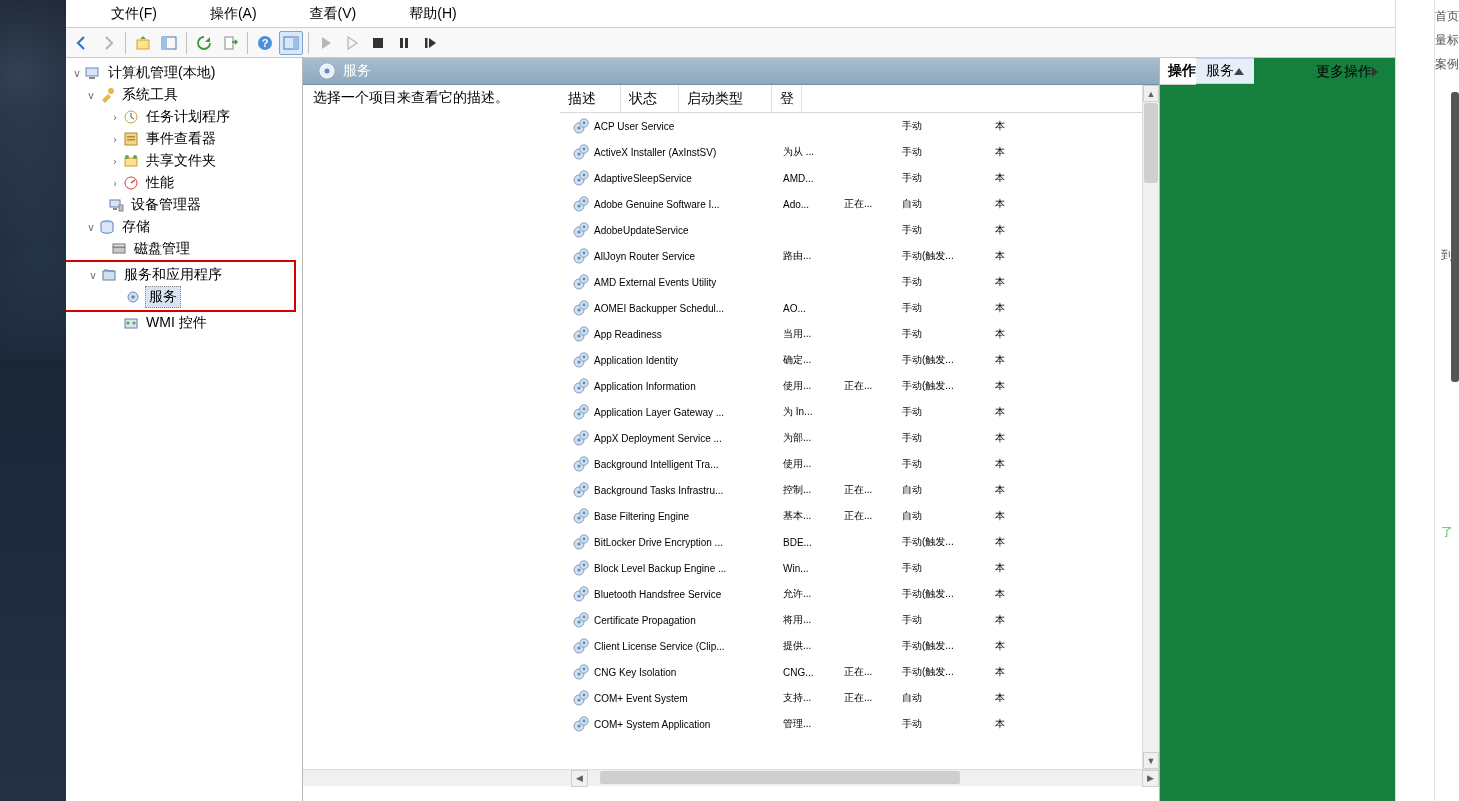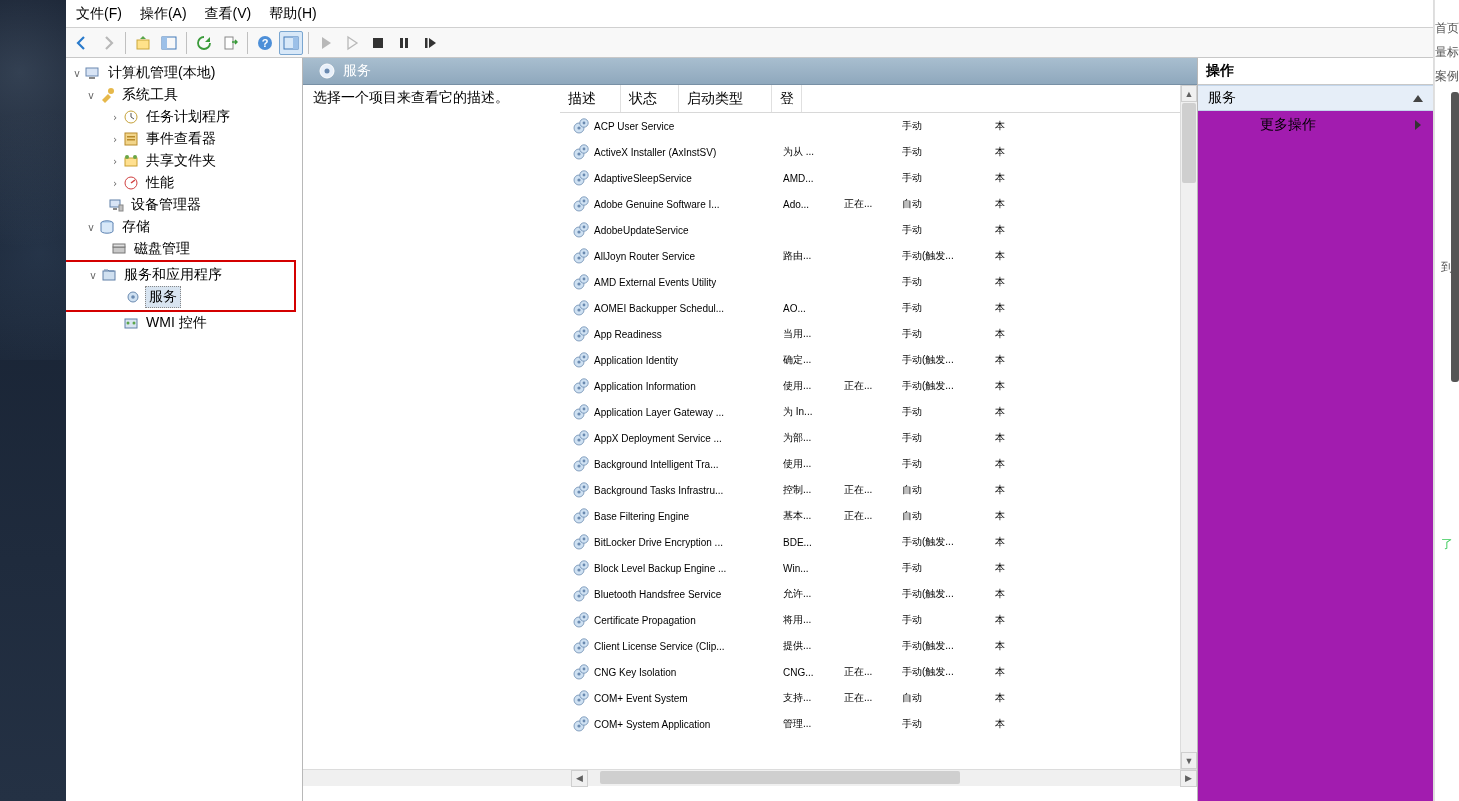--- a/index.html
+++ b/index.html
@@ -2,25 +2,25 @@
 <html><head>
 <meta charset="utf-8">
 <style>
 * { box-sizing: border-box; margin: 0; padding: 0; font-family: "Microsoft YaHei", "Segoe UI", sans-serif; }
 html, body { width: 1459px; height: 801px; overflow: hidden; background: #fff; }
 
 .outer { display:flex; width:100%; height:100%; }
 .left-bg { width:66px; height:100%; background:linear-gradient(180deg,#0b1323,#1a2536 40%,#243144); }
 .left-bg-inner{width:100%;height:360px;background:radial-gradient(circle at 30% 20%,rgba(200,230,255,.2),transparent 60%),radial-gradient(circle at 60% 70%,rgba(120,160,200,.15),transparent 55%);}
 .app { flex:1; display:flex; flex-direction:column; border-right:1px solid #ddd; height:100%; position:relative;}
-.right-strip { width:25px; background:#fff; border-left:1px solid #e0e0e0; font-size:12px; color:#555; padding-top:13px; position:relative;}
+.right-strip { width:25px; background:#fff; border-left:1px solid #e0e0e0; font-size:12px; color:#555; padding-top:1px; position:relative;margin-left:38px;}
 .right-strip div{writing-mode:horizontal-tb; text-align:center; margin:7px 0;}
 
 .menubar { height:28px; display:flex; align-items:center; border-bottom:1px solid #d0d0d0; padding:0 10px; background:#fff; font-size:14px;}
-.menubar .menu{ margin-right:18px; cursor:default;}
+.menubar .menu{ margin-right:18px; cursor:default;margin-left:35px;}
 
 .toolbar { height:30px; border-bottom:1px solid #c8c8c8; background:#f8f8f8; display:flex; align-items:center; padding:0 4px; gap:2px;}
 .toolbar .sep{width:1px;height:22px;background:#c0c0c0;margin:0 3px;}
 .tbtn{width:24px;height:24px;display:flex;align-items:center;justify-content:center;border:1px solid transparent;border-radius:2px;}
 .tbtn svg{width:16px;height:16px;}
 .tbtn.active{border:1px solid #7aa6d0;background:#d8e8f8;}
 
 .main { flex:1; display:flex; min-height:0;}
 
 .treepane { width:237px; border-right:1px solid #b8b8b8; background:#fff; padding:4px 0; font-size:14px; overflow:auto;}
@@ -54,21 +54,21 @@
 .hc-log,.c-log{width:30px;}
 .vscroll{position:absolute;right:0;top:0;width:17px;height:100%;background:#f0f0f0;border-left:1px solid #dcdcdc;}
 .vscroll .sbtn{height:17px;background:#f0f0f0;display:flex;align-items:center;justify-content:center;font-size:9px;color:#606060;border:1px solid #cfcfcf;}
 .vscroll .thumb{position:absolute;left:1px;right:1px;top:18px;height:80px;background:#cfcfcf;border-radius:2px;}
 .hscroll{height:17px;background:#f0f0f0;border-top:1px solid #dcdcdc;display:flex;align-items:center;position:relative;}
 .hscroll .sbtn{width:17px;height:17px;display:flex;align-items:center;justify-content:center;font-size:9px;color:#606060;border:1px solid #cfcfcf;}
 .hscroll .track{flex:1;height:100%;position:relative;}
 .hscroll .thumb{position:absolute;left:12px;top:1px;height:13px;width:360px;background:#cfcfcf;border-radius:2px;}
 .bottom-tabs{height:15px;display:flex;padding-left:8px;font-size:12px;}
 
-.actions-pane{width:235px;display:flex;flex-direction:column;background:#a21caf;}
+.actions-pane{width:235px;display:flex;flex-direction:row;background:#15803d;}
 .actions-title{height:27px;border-bottom:1px solid #c8c8c8;display:flex;align-items:center;padding-left:8px;font-weight:bold;font-size:14px;background:#fff;}
 .actions-sub{height:26px;background:#e6eef8;border-top:1px solid #c3d6eb;border-bottom:1px solid #c3d6eb;display:flex;align-items:center;padding:0 10px;font-size:14px;position:relative;}
 .actions-sub .tri{margin-left:auto;width:0;height:0;border-left:5px solid transparent;border-right:5px solid transparent;border-bottom:7px solid #444;}
 .actions-item{height:28px;display:flex;align-items:center;padding-left:30px;font-size:14px;position:relative;margin-left:32px;}
 .actions-item .arr{margin-left:auto;margin-right:12px;width:0;height:0;border-top:5px solid transparent;border-bottom:5px solid transparent;border-left:6px solid #333;}
 .rs-scroll{position:absolute;right:0;top:85px;width:8px;height:290px;background:#555;border-radius:3px;}
 </style>
 </head>
 <body>
 

